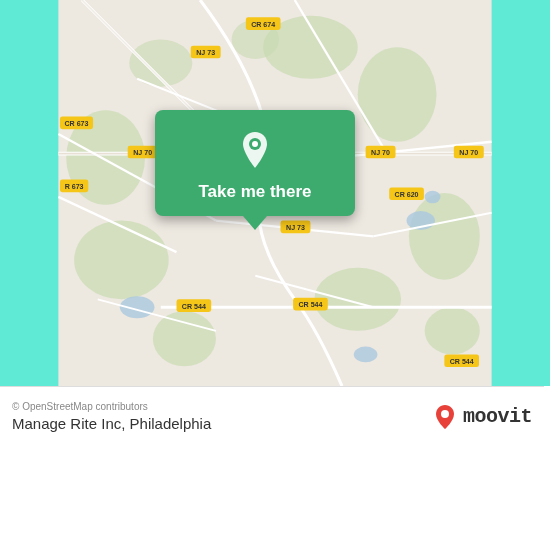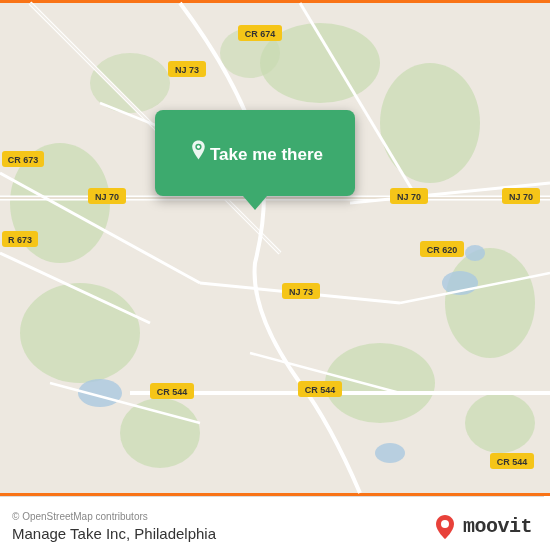--- a/index.html
+++ b/index.html
@@ -1,42 +1,42 @@
 <!DOCTYPE html>
 <html><head>
   <meta charset="utf-8">
   <style>
     * { margin: 0; padding: 0; box-sizing: border-box; }
     body { width: 550px; height: 550px; overflow: hidden; font-family: Arial, sans-serif; }
 
     #map-container {
       position: relative;
       width: 550px;
-      height: 496px;
+      height: 386px;
       overflow: hidden;
-      background-color: #f97316;
+      background-color: #5eead4;
     }
 
     
     #map-bg {
       position: absolute;
       top: 0; left: 0;
       width: 100%; height: 100%;
     }
 
     
     #popup-card {
       position: absolute;
       top: 110px;
       left: 155px;
       width: 200px;
       background: #3daa6e;
       border-radius: 8px;
       display: flex;
-      flex-direction: row;
+      flex-direction: column;
       align-items: center;
       padding: 18px 32px 14px;
       box-shadow: 0 4px 12px rgba(0,0,0,0.35);
       z-index: 10;
     }
 
     #popup-card::after {
       content: '';
       position: absolute;
       bottom: -14px;
@@ -205,21 +205,21 @@
       <circle cx="22" cy="16" r="3" fill="#fff"></circle>
     </svg>
 
     <button id="take-me-there-btn">Take me there</button>
   </div>
 </div>
 
 <div id="footer">
   <div id="footer-left">
     <span id="copyright-text">© OpenStreetMap contributors</span>
-    <span id="location-name">Manage Take Inc, Philadelphia</span>
+    <span id="location-name">Manage Rite Inc, Philadelphia</span>
   </div>
 
   <div id="moovit-logo">
 
     <svg id="moovit-pin" viewBox="0 0 28 28" xmlns="http://www.w3.org/2000/svg">
       <path d="M14 2 C9 2 5 6 5 11 C5 18 14 26 14 26 C14 26 23 18 23 11 C23 6 19 2 14 2 Z" fill="#e8413a"></path>
       <circle cx="14" cy="11" r="4" fill="#fff"></circle>
     </svg>
     <span id="moovit-text">moovit</span>
   </div>

